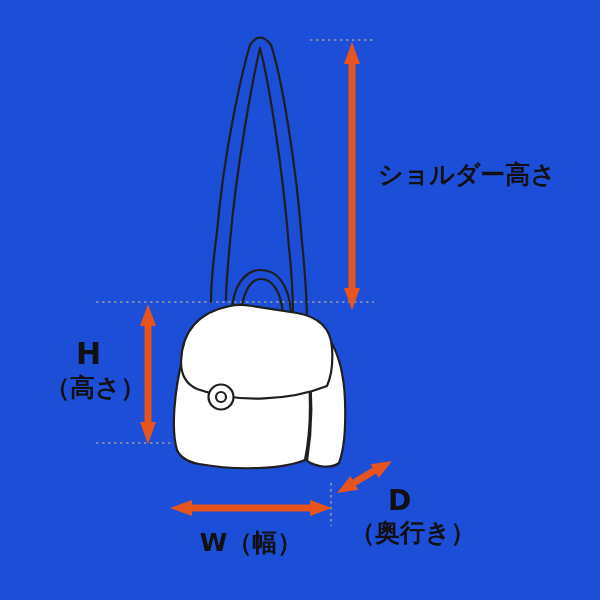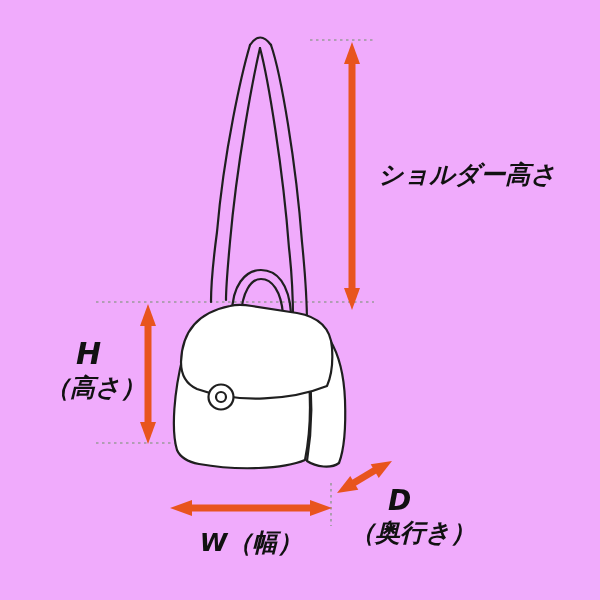--- a/index.html
+++ b/index.html
@@ -8,22 +8,21 @@
     width: 600px;
     height: 600px;
     background: #ffffff;
     overflow: hidden;
     font-family: "DejaVu Sans", sans-serif;
   }
   .canvas {
     position: relative;
     width: 600px;
     height: 600px;
-    background: #f0abfc;
-    font-style: italic;
+    background: #1d4ed8;
   }
   svg { display: block; }
   .label {
     fill: #111111;
     font-family: "DejaVu Sans", sans-serif;
     font-weight: 600;
   }
 </style>
 </head>
 <body>

